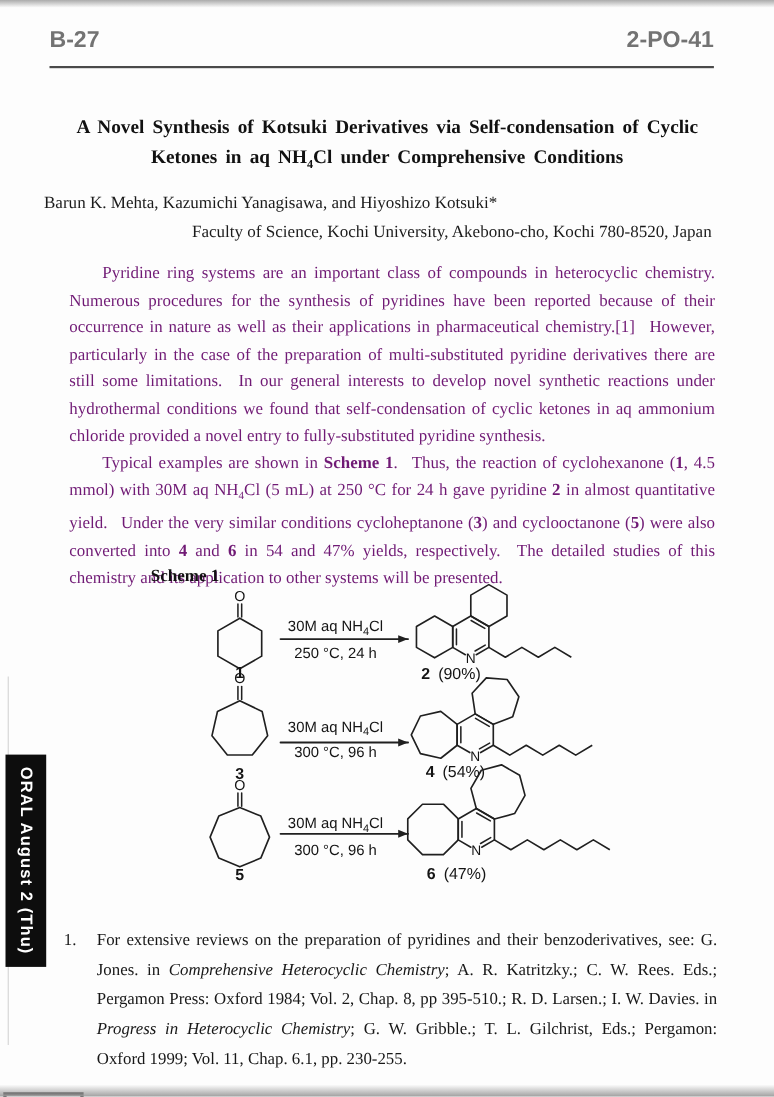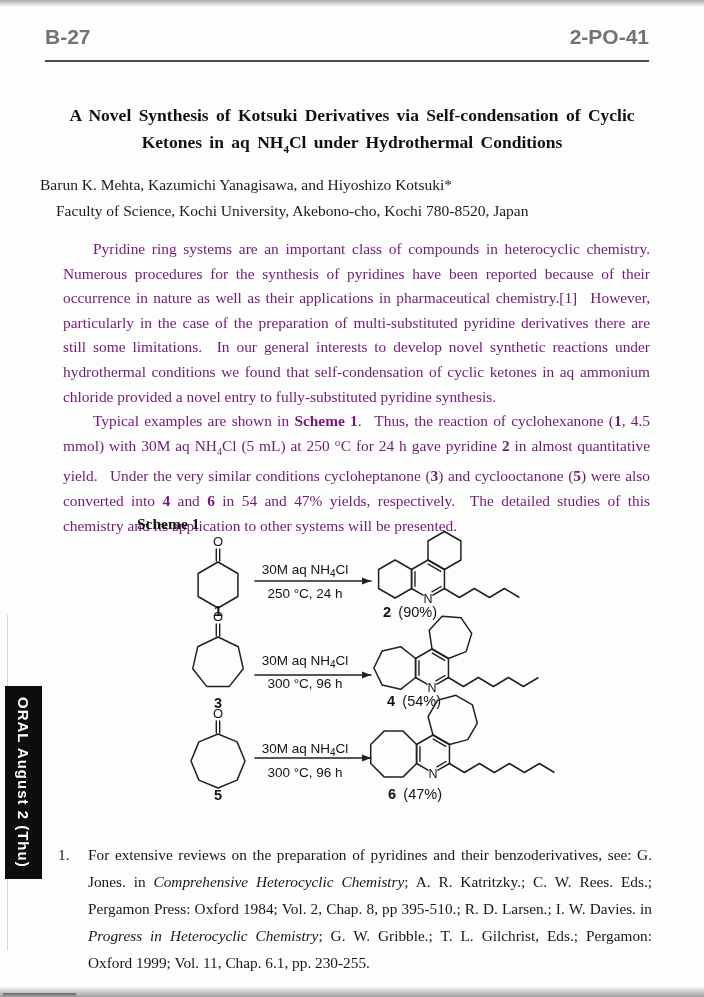--- a/index.html
+++ b/index.html
@@ -19,21 +19,21 @@
 
   .header-row{position:absolute;left:45px;top:25px;width:604px;
     display:flex;justify-content:space-between;align-items:flex-start;
     font-family:"Liberation Sans", sans-serif;font-weight:bold;font-size:21px;color:#737373;}
   .header-rule{position:absolute;left:45px;top:60px;width:604px;height:2px;background:#4a4a4a;}
 
   .paper-title{position:absolute;left:64px;top:102px;width:576px;
     text-align:center;font-weight:bold;font-size:17.5px;line-height:27px;word-spacing:3px;color:#111;}
   .paper-title sub{font-size:11px;}
   .authors{position:absolute;left:40px;top:176px;width:624px;font-size:15.5px;color:#1b1b1b;}
-  .affiliation{position:absolute;left:56px;top:202px;width:624px;text-align:left;font-size:15.5px;color:#1b1b1b;}
+  .affiliation{position:absolute;left:23px;top:202px;width:624px;text-align:right;font-size:15.5px;color:#1b1b1b;}
 
   .abstract-body{position:absolute;left:63px;top:237px;width:587px;
     font-size:15.4px;line-height:24.6px;text-align:justify;color:#701a75;}
   .abstract-body p{text-indent:30px;margin:0;}
   .abstract-body sub{font-size:10px;}
   .seg-b{font-weight:bold;}
   .seg-i{font-style:italic;}
 
   .scheme-title{position:absolute;left:137px;top:515px;font-weight:bold;font-size:15.5px;color:#111;}
   .scheme-svg{position:absolute;left:140px;top:510px;}
@@ -58,21 +58,21 @@
 
 <div class="edge-top"></div>
 <div class="edge-left"></div>
 
 <div class="header-row">
   <span>B-27</span>
   <span>2-PO-41</span>
 </div>
 <div class="header-rule"></div>
 
-<div class="paper-title"><span>A Novel Synthesis of Kotsuki Derivatives via Self-condensation of Cyclic Ketones in aq NH</span><sub>4</sub><span>Cl under Hydrothermal Conditions</span></div>
+<div class="paper-title"><span>A Novel Synthesis of Kotsuki Derivatives via Self-condensation of Cyclic Ketones in aq NH</span><sub>4</sub><span>Cl under Comprehensive Conditions</span></div>
 <div class="authors">Barun K. Mehta, Kazumichi Yanagisawa, and Hiyoshizo Kotsuki*</div>
 <div class="affiliation">Faculty of Science, Kochi University, Akebono-cho, Kochi 780-8520, Japan</div>
 
 <div class="abstract-body">
   <p><span>Pyridine ring systems are an important class of compounds in heterocyclic chemistry. Numerous procedures for the synthesis of pyridines have been reported because of their occurrence in nature as well as their applications in pharmaceutical chemistry.[1]  However, particularly in the case of the preparation of multi-substituted pyridine derivatives there are still some limitations.  In our general interests to develop novel synthetic reactions under hydrothermal conditions we found that self-condensation of cyclic ketones in aq ammonium chloride provided a novel entry to fully-substituted pyridine synthesis.</span></p>
   <p><span>Typical examples are shown in </span><span class="seg-b">Scheme 1</span><span>.  Thus, the reaction of cyclohexanone (</span><span class="seg-b">1</span><span>, 4.5 mmol) with 30M aq NH</span><sub>4</sub><span>Cl (5 mL) at 250 °C for 24 h gave pyridine </span><span class="seg-b">2</span><span> in almost quantitative yield.  Under the very similar conditions cycloheptanone (</span><span class="seg-b">3</span><span>) and cyclooctanone (</span><span class="seg-b">5</span><span>) were also converted into </span><span class="seg-b">4</span><span> and </span><span class="seg-b">6</span><span> in 54 and 47% yields, respectively.  The detailed studies of this chemistry and its application to other systems will be presented.</span></p>
 </div>
 
 <div class="scheme-title">Scheme 1</div>
 <svg class="scheme-svg" id="scheme-svg" width="560" height="300" viewBox="0 0 560 300">

